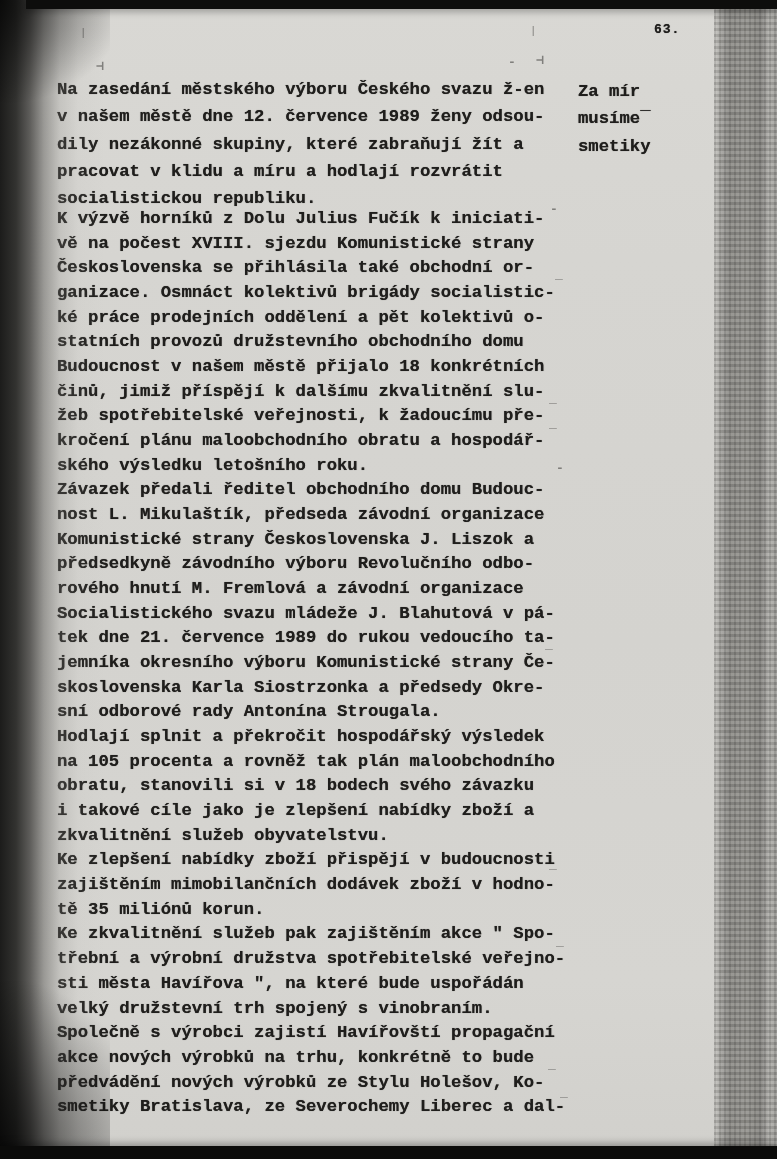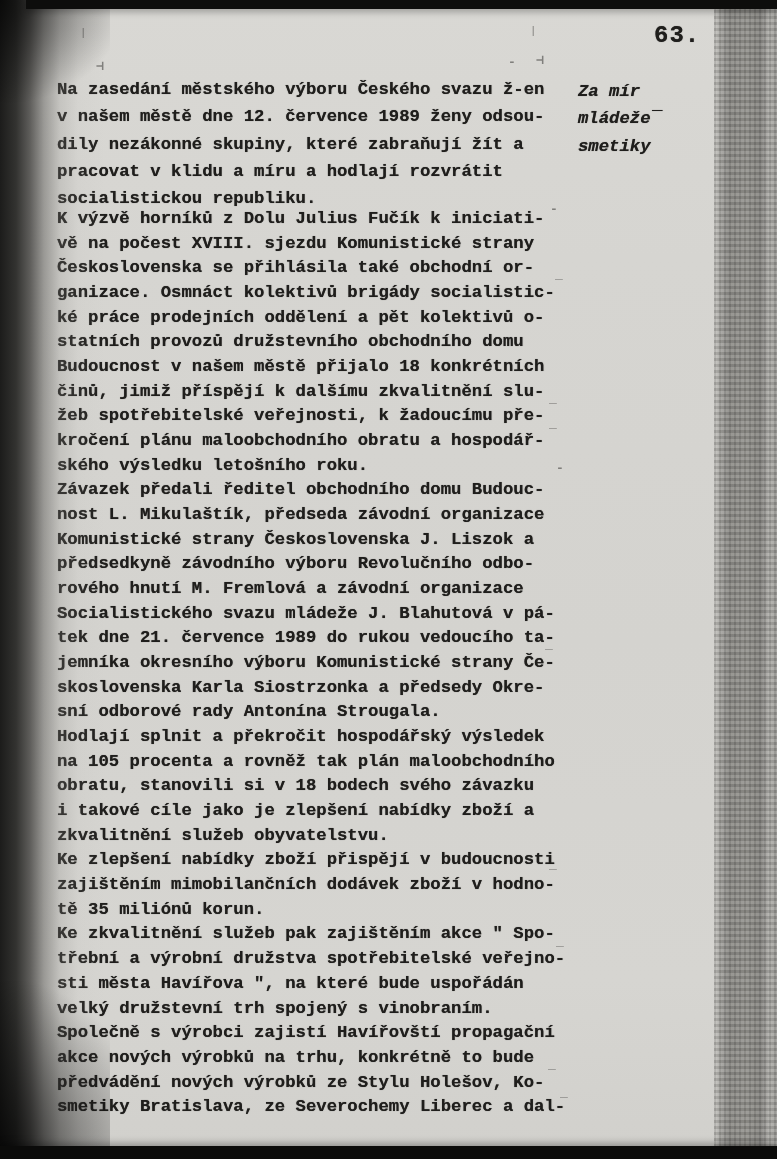--- a/index.html
+++ b/index.html
@@ -32,45 +32,45 @@
   .typetext{color:#1f1e1c;font-weight:700;text-shadow:0 0 .7px rgba(32,30,28,.85);}
   .para{position:absolute;white-space:pre;z-index:2;}
   .para .line{font-size:17.3px;}
   .para-1{left:57px;top:76px;}
   .para-1 .line{line-height:27.3px;height:27.3px;}
   .para-2{left:57px;top:207px;}
   .para-2 .line{line-height:24.68px;height:24.68px;}
   .margin-note{position:absolute;white-space:pre;z-index:2;}
   .margin-note .line{font-size:17.3px;}
   .note-1{left:578px;top:78px;}
-  .note-1 .line{line-height:27.3px;height:27.3px;font-style:italic;}
+  .note-1 .line{line-height:27.3px;height:27.3px;}
   .note-2{left:578px;top:207px;}
   .note-2 .line{line-height:24.8px;height:24.8px;}
-  .page-number{position:absolute;left:654px;top:22px;font-size:24px;letter-spacing:1px;z-index:2;}
+  .page-number{position:absolute;left:654px;top:22px;font-size:13px;letter-spacing:1px;z-index:2;}
   
   .artifact{position:absolute;z-index:3;color:#4b4a47;opacity:.62;font-size:13px;font-weight:700;line-height:1;}
   .artifact.faint{opacity:.4;}
 </style>
 </head>
 <body>
 
 <div class="scan">
 
   <div class="edge-left"></div>
   <div class="edge-right"></div>
   <div class="edge-top"></div>
   <div class="edge-bottom"></div>
 
   <div class="page-number typetext">63.</div>
 
   <div class="para para-1 typetext"><div class="line">Na zasedání městského výboru Českého svazu ž-en</div><div class="line">v našem městě dne 12. července 1989 ženy odsou-</div><div class="line">dily nezákonné skupiny, které zabraňují žít a</div><div class="line">pracovat v klidu a míru a hodlají rozvrátit</div><div class="line">socialistickou republiku.</div></div>
 
   <div class="para para-2 typetext"><div class="line">K výzvě horníků z Dolu Julius Fučík k iniciati-</div><div class="line">vě na počest XVIII. sjezdu Komunistické strany</div><div class="line">Československa se přihlásila také obchodní or-</div><div class="line">ganizace. Osmnáct kolektivů brigády socialistic-</div><div class="line">ké práce prodejních oddělení a pět kolektivů o-</div><div class="line">statních provozů družstevního obchodního domu</div><div class="line">Budoucnost v našem městě přijalo 18 konkrétních</div><div class="line">činů, jimiž příspějí k dalšímu zkvalitnění slu-</div><div class="line">žeb spotřebitelské veřejnosti, k žadoucímu pře-</div><div class="line">kročení plánu maloobchodního obratu a hospodář-</div><div class="line">ského výsledku letošního roku.</div><div class="line">Závazek předali ředitel obchodního domu Budouc-</div><div class="line">nost L. Mikulaštík, předseda závodní organizace</div><div class="line">Komunistické strany Československa J. Liszok a</div><div class="line">předsedkyně závodního výboru Revolučního odbo-</div><div class="line">rového hnutí M. Fremlová a závodní organizace</div><div class="line">Socialistického svazu mládeže J. Blahutová v pá-</div><div class="line">tek dne 21. července 1989 do rukou vedoucího ta-</div><div class="line">jemníka okresního výboru Komunistické strany Če-</div><div class="line">skoslovenska Karla Siostrzonka a předsedy Okre-</div><div class="line">sní odborové rady Antonína Strougala.</div><div class="line">Hodlají splnit a překročit hospodářský výsledek</div><div class="line">na 105 procenta a rovněž tak plán maloobchodního</div><div class="line">obratu, stanovili si v 18 bodech svého závazku</div><div class="line">i takové cíle jako je zlepšení nabídky zboží a</div><div class="line">zkvalitnění služeb obyvatelstvu.</div><div class="line">Ke zlepšení nabídky zboží přispějí v budoucnosti</div><div class="line">zajištěním mimobilančních dodávek zboží v hodno-</div><div class="line">tě 35 miliónů korun.</div><div class="line">Ke zkvalitnění služeb pak zajištěním akce " Spo-</div><div class="line">třební a výrobní družstva spotřebitelské veřejno-</div><div class="line">sti města Havířova ", na které bude uspořádán</div><div class="line">velký družstevní trh spojený s vinobraním.</div><div class="line">Společně s výrobci zajistí Havířovští propagační</div><div class="line">akce nových výrobků na trhu, konkrétně to bude</div><div class="line">předvádění nových výrobků ze Stylu Holešov, Ko-</div><div class="line">smetiky Bratislava, ze Severochemy Liberec a dal-</div></div>
 
-  <div class="margin-note note-1 typetext"><div class="line">Za mír</div><div class="line">mládeže¯</div><div class="line">smetiky</div></div>
+  <div class="margin-note note-1 typetext"><div class="line">Za mír</div><div class="line">musíme¯</div><div class="line">smetiky</div></div>
 
 
   <span class="artifact faint" style="left:80px;top:28px;font-size:11px;">|</span>
   <span class="artifact" style="left:96px;top:60px;">⊣</span>
   <span class="artifact" style="left:508px;top:56px;">-</span>
   <span class="artifact" style="left:536px;top:54px;">⊣</span>
   <span class="artifact faint" style="left:530px;top:26px;font-size:11px;">|</span>
   <span class="artifact" style="left:550px;top:203px;">-</span>
   <span class="artifact" style="left:555px;top:268px;">_</span>
   <span class="artifact" style="left:549px;top:392px;">_</span>

